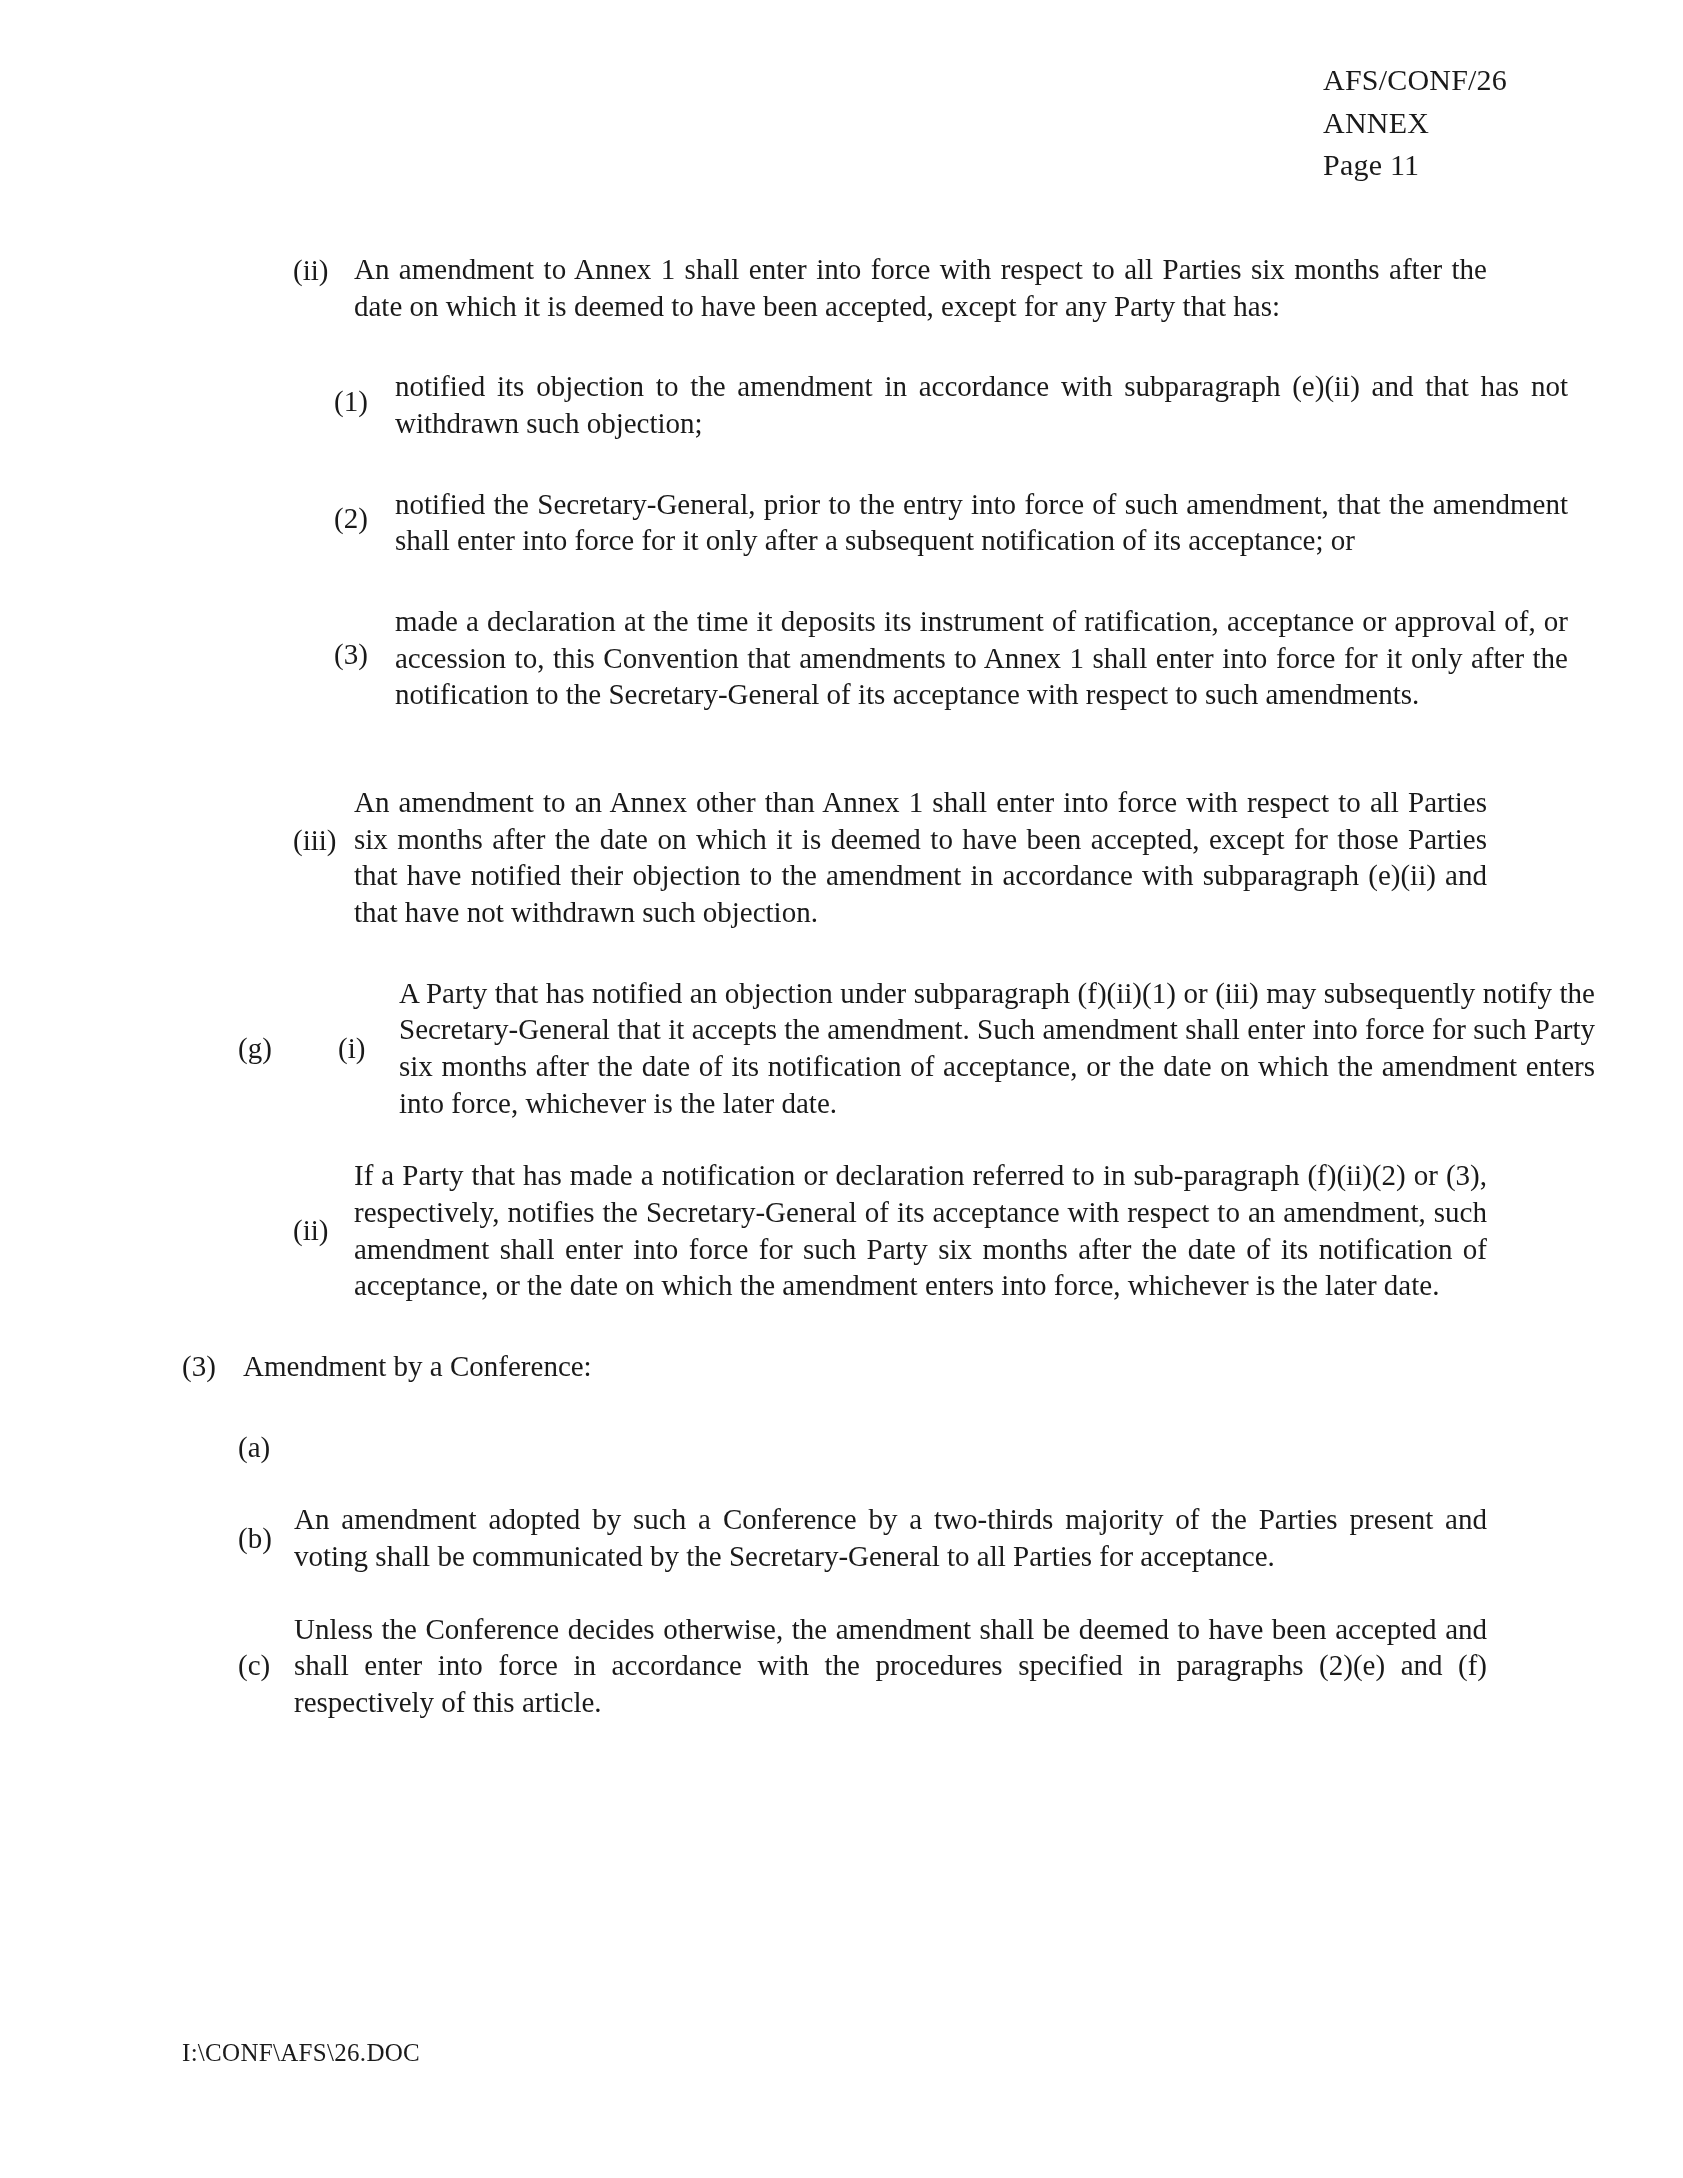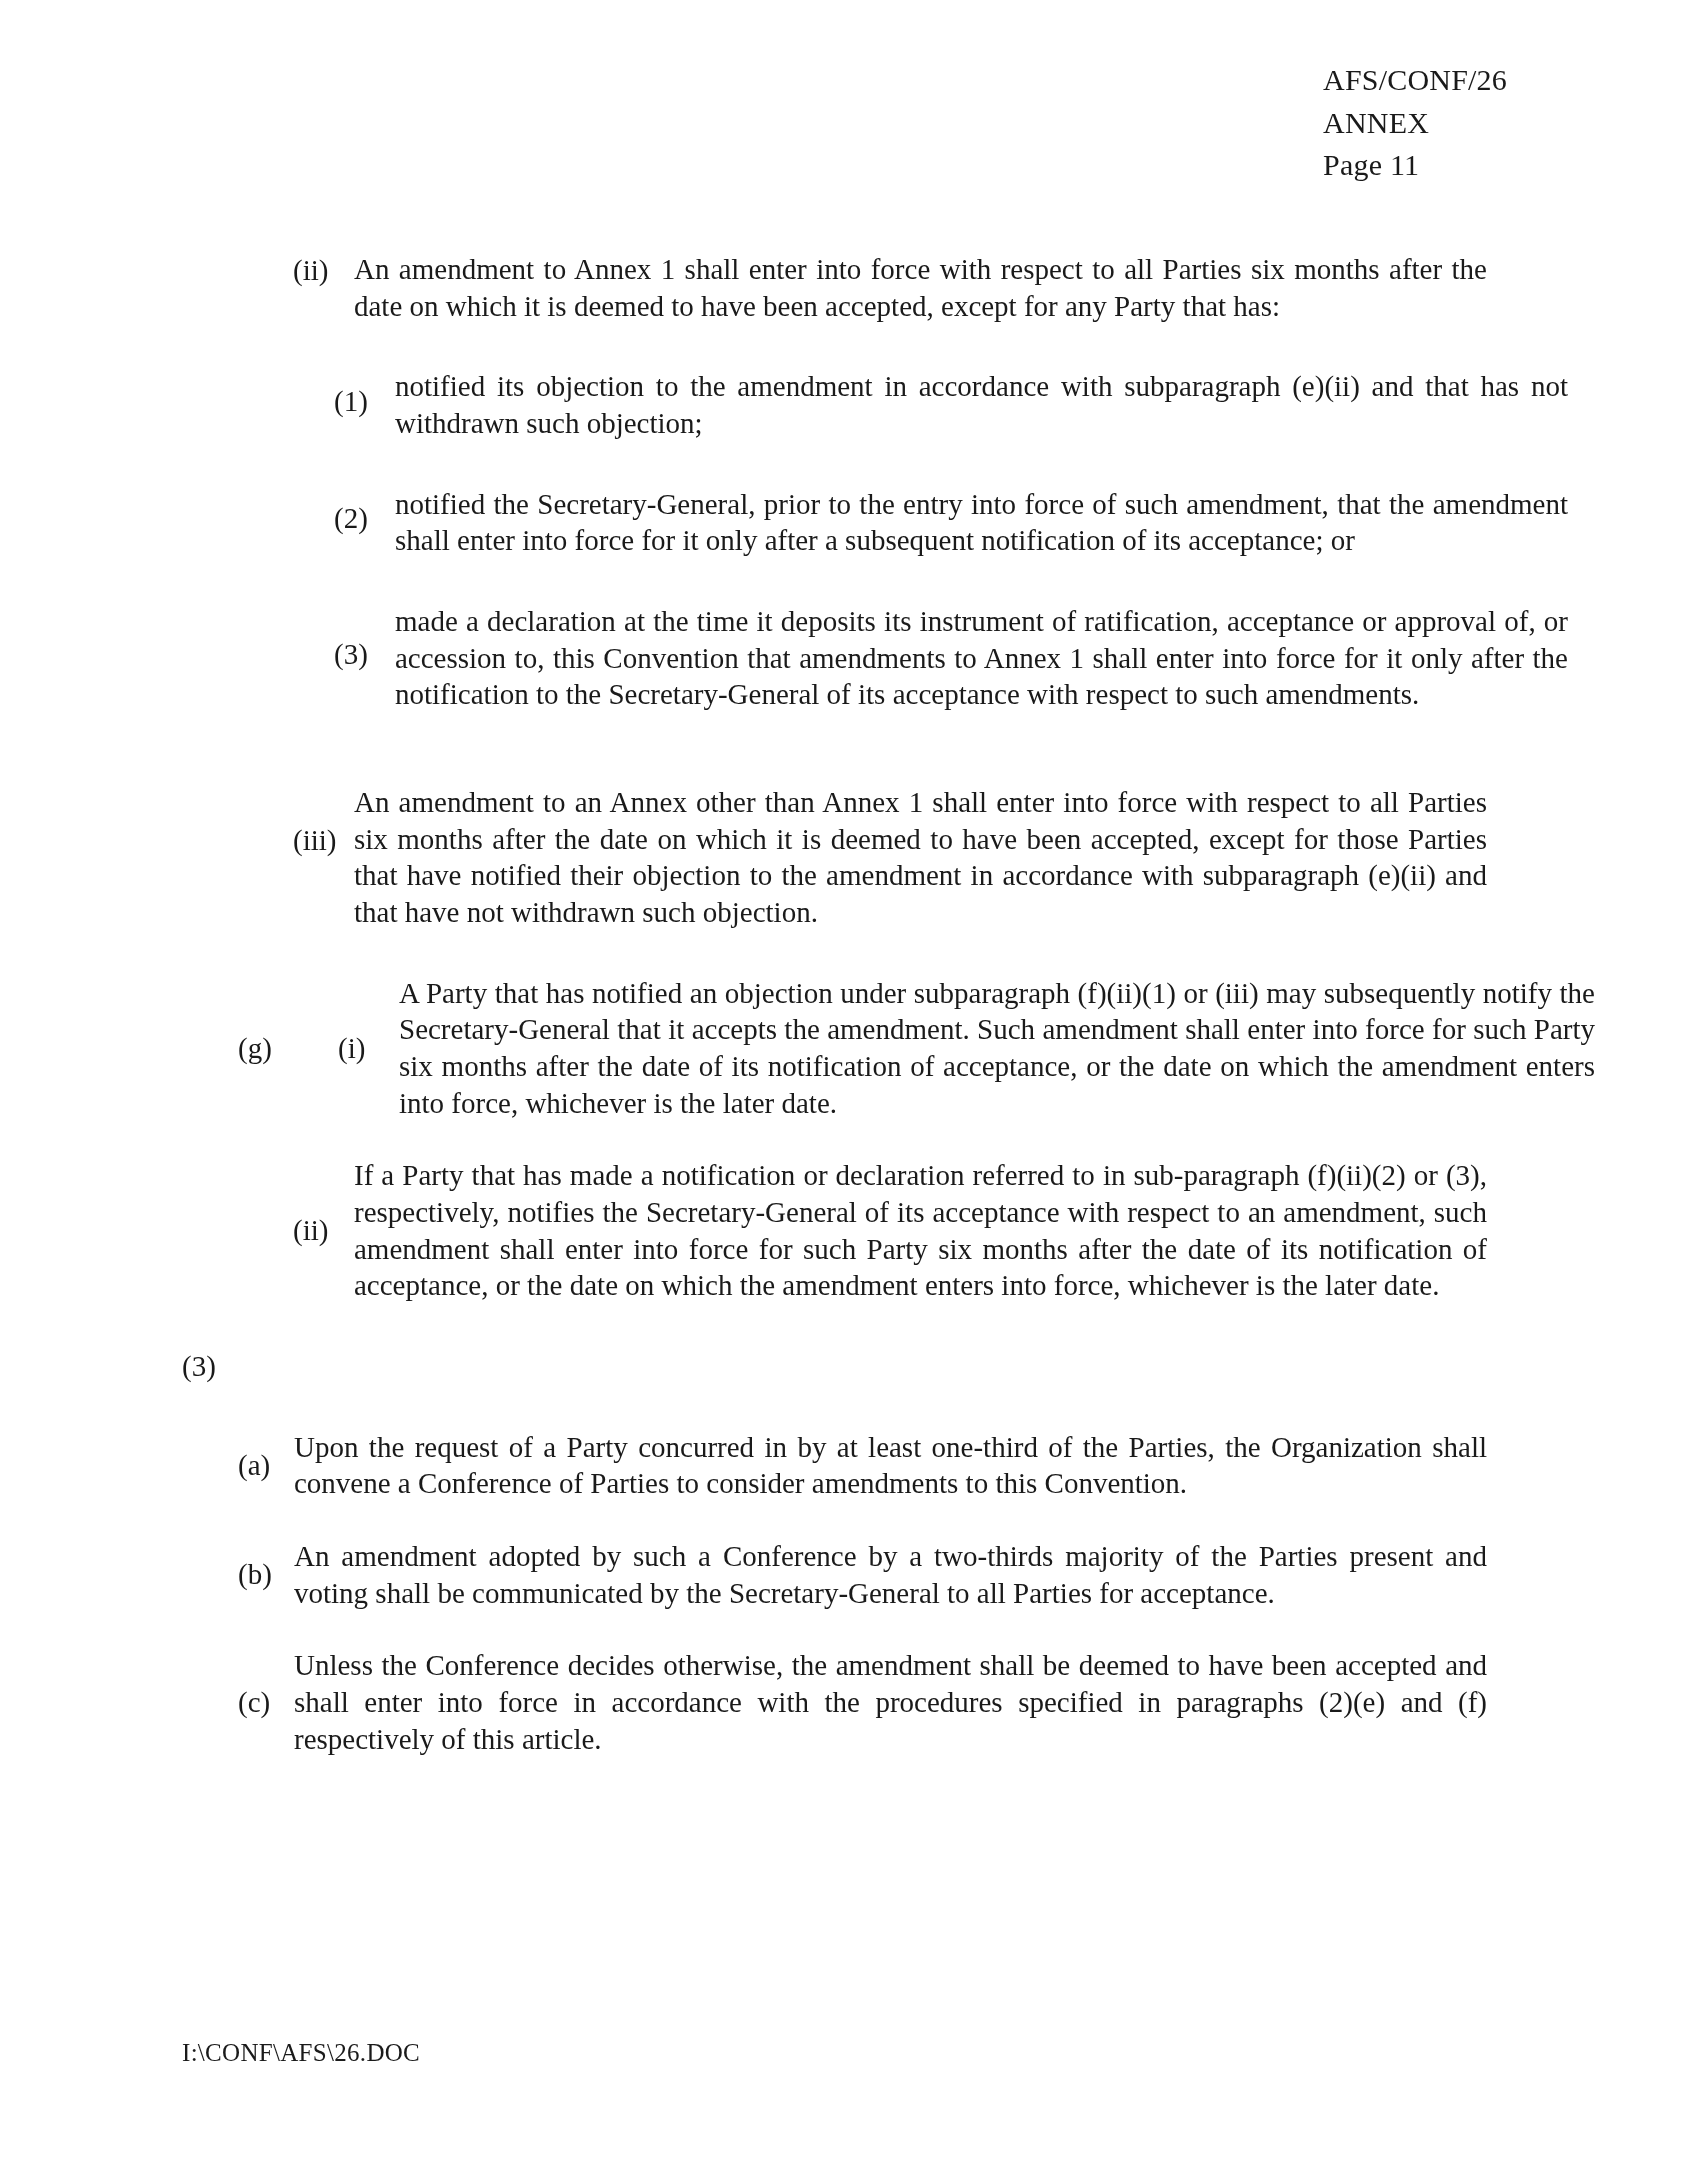--- a/index.html
+++ b/index.html
@@ -158,27 +158,27 @@
 
     <div class="block lvl-roman2">
       <span class="marker">(ii)</span>
       <span class="para">If a Party that has made a notification or declaration referred to in sub-paragraph (f)(ii)(2) or (3), respectively, notifies the Secretary-General of its acceptance with respect to an amendment, such amendment shall enter into force for such Party six months after the date of its notification of acceptance, or the date on which the amendment enters into force, whichever is the later date.</span>
     </div>
 
     <div class="gap-lg"></div>
 
     <div class="block lvl-top">
       <span class="marker">(3)</span>
+      <span class="para" style="text-align:left">Amendment by a Conference:</span>
     </div>
 
     <div class="gap-lg"></div>
 
     <div class="block lvl-alpha">
       <span class="marker">(a)</span>
-      <span class="para">Upon the request of a Party concurred in by at least one-third of the Parties, the Organization shall convene a Conference of Parties to consider amendments to this Convention.</span>
     </div>
 
     <div class="gap-md"></div>
 
     <div class="block lvl-alpha">
       <span class="marker">(b)</span>
       <span class="para">An amendment adopted by such a Conference by a two-thirds majority of the Parties present and voting shall be communicated by the Secretary-General to all Parties for acceptance.</span>
     </div>
 
     <div class="gap-md"></div>

